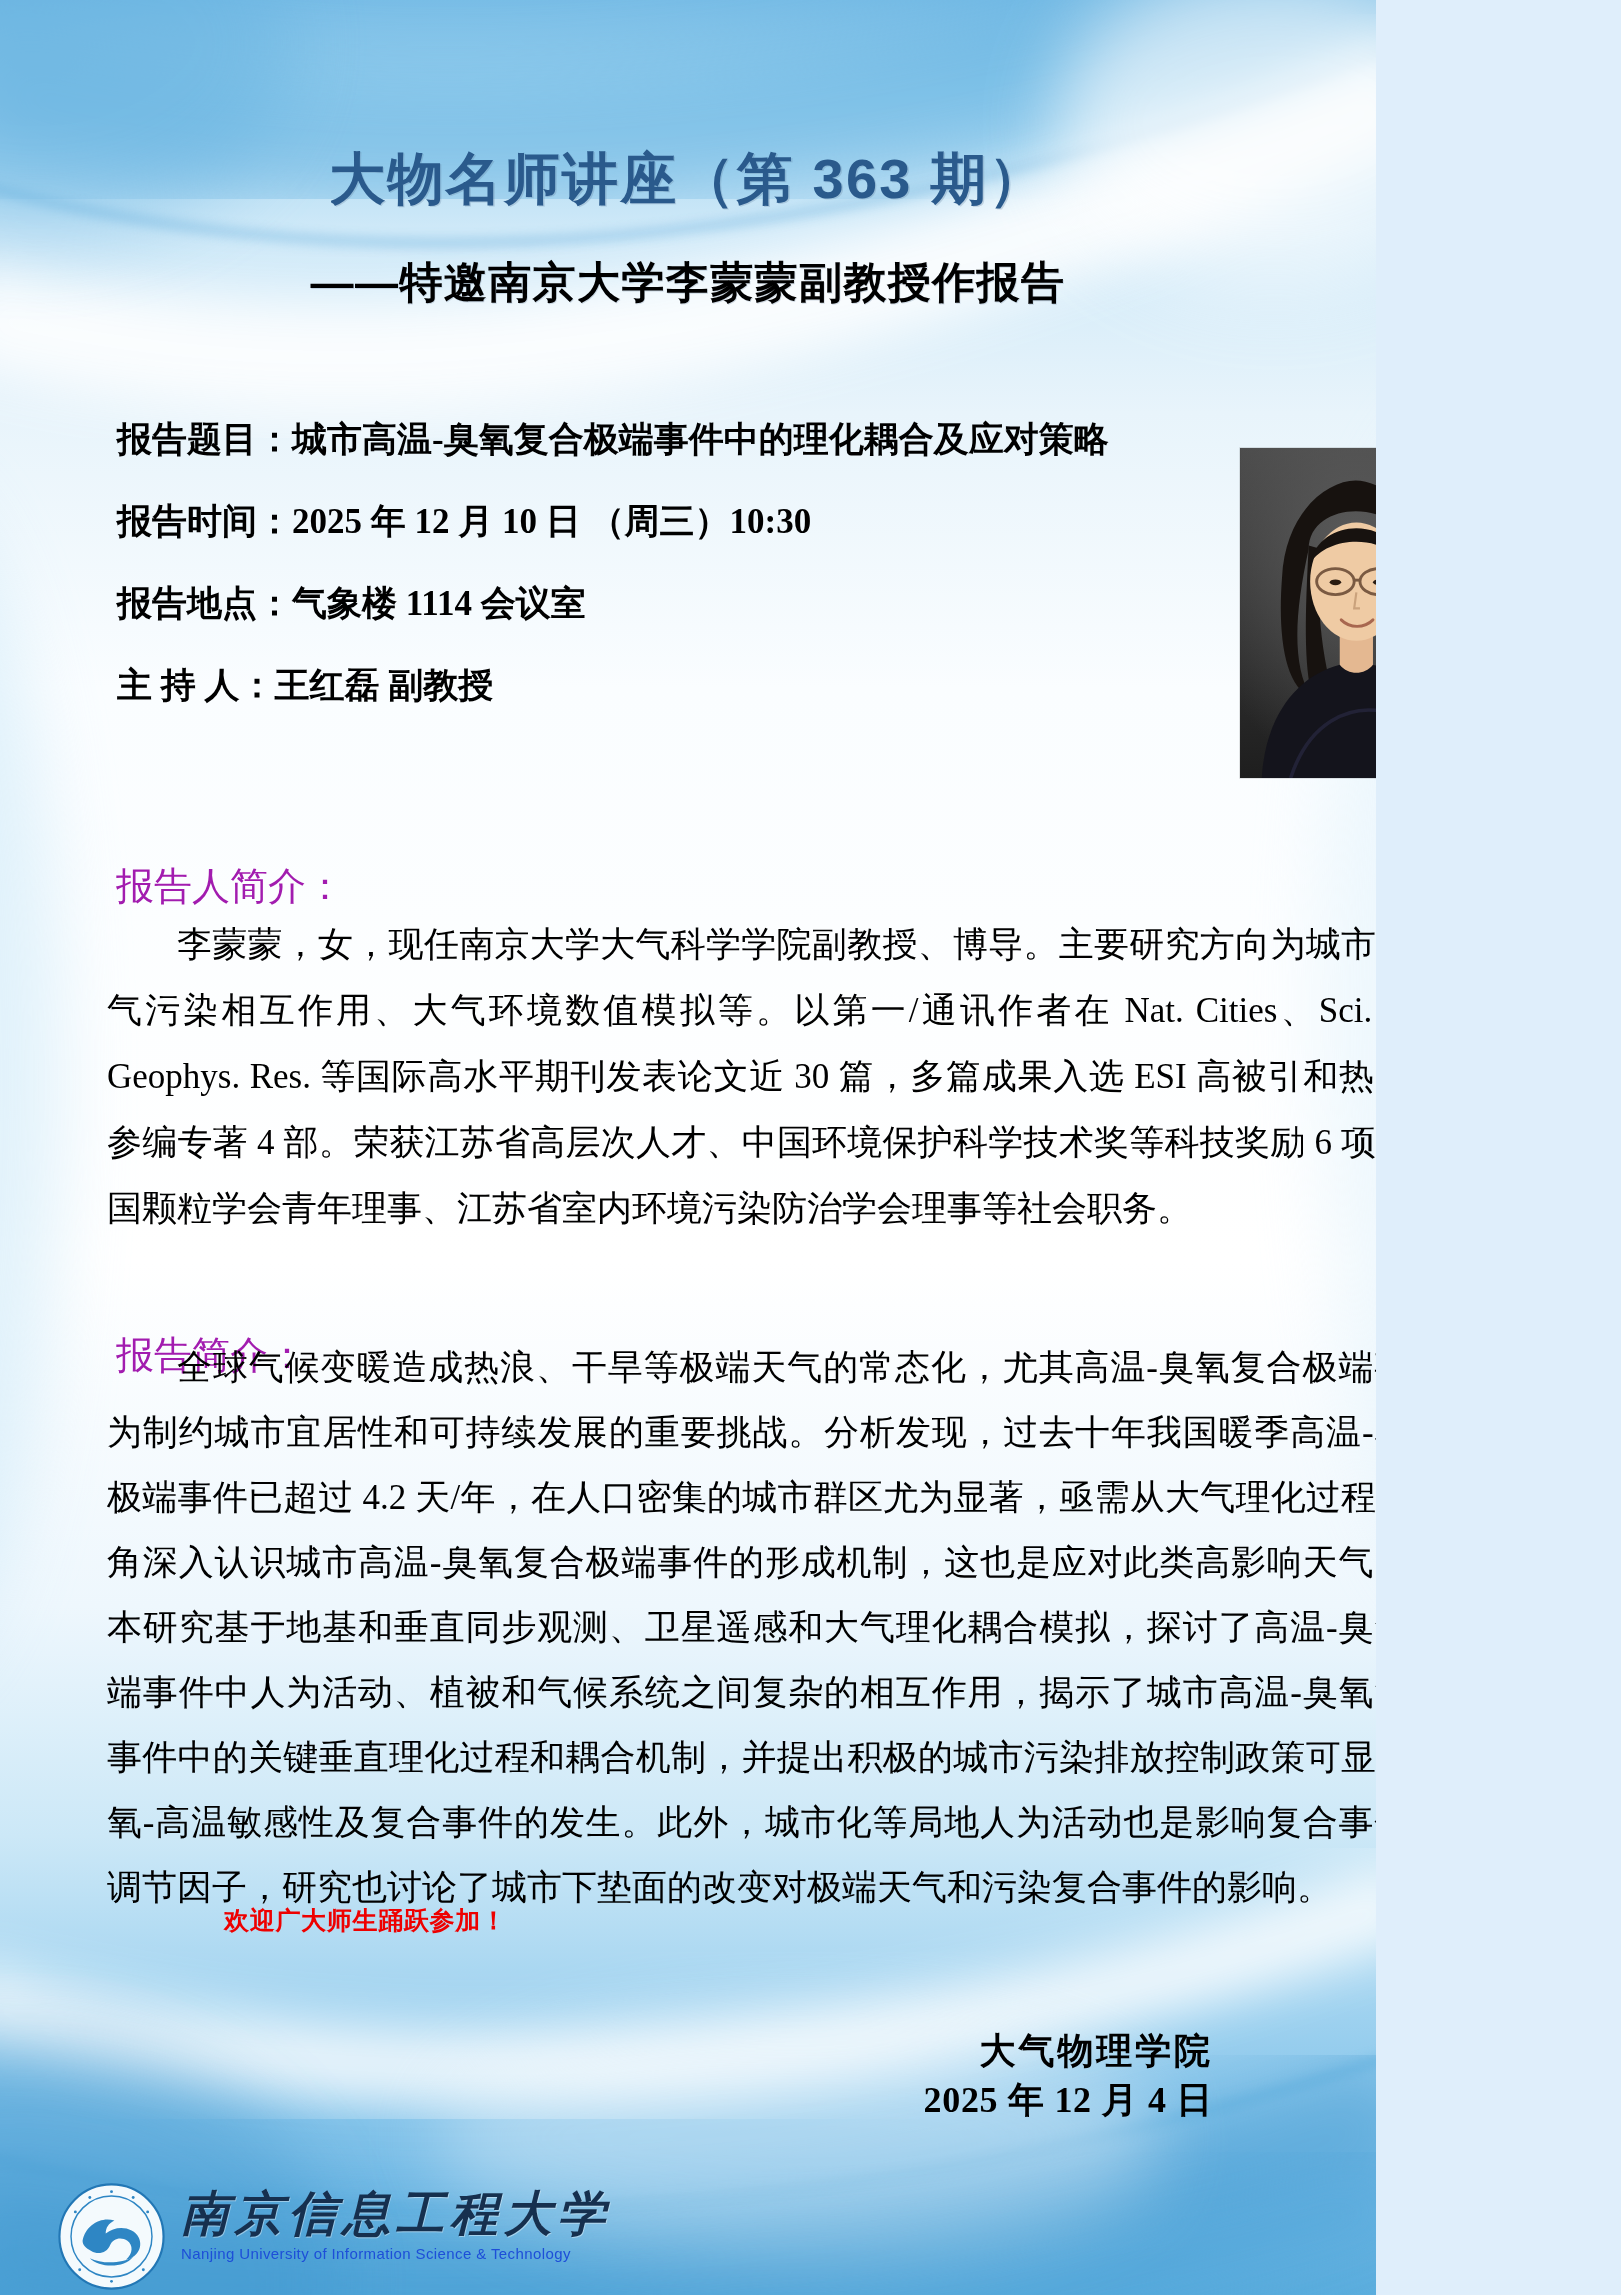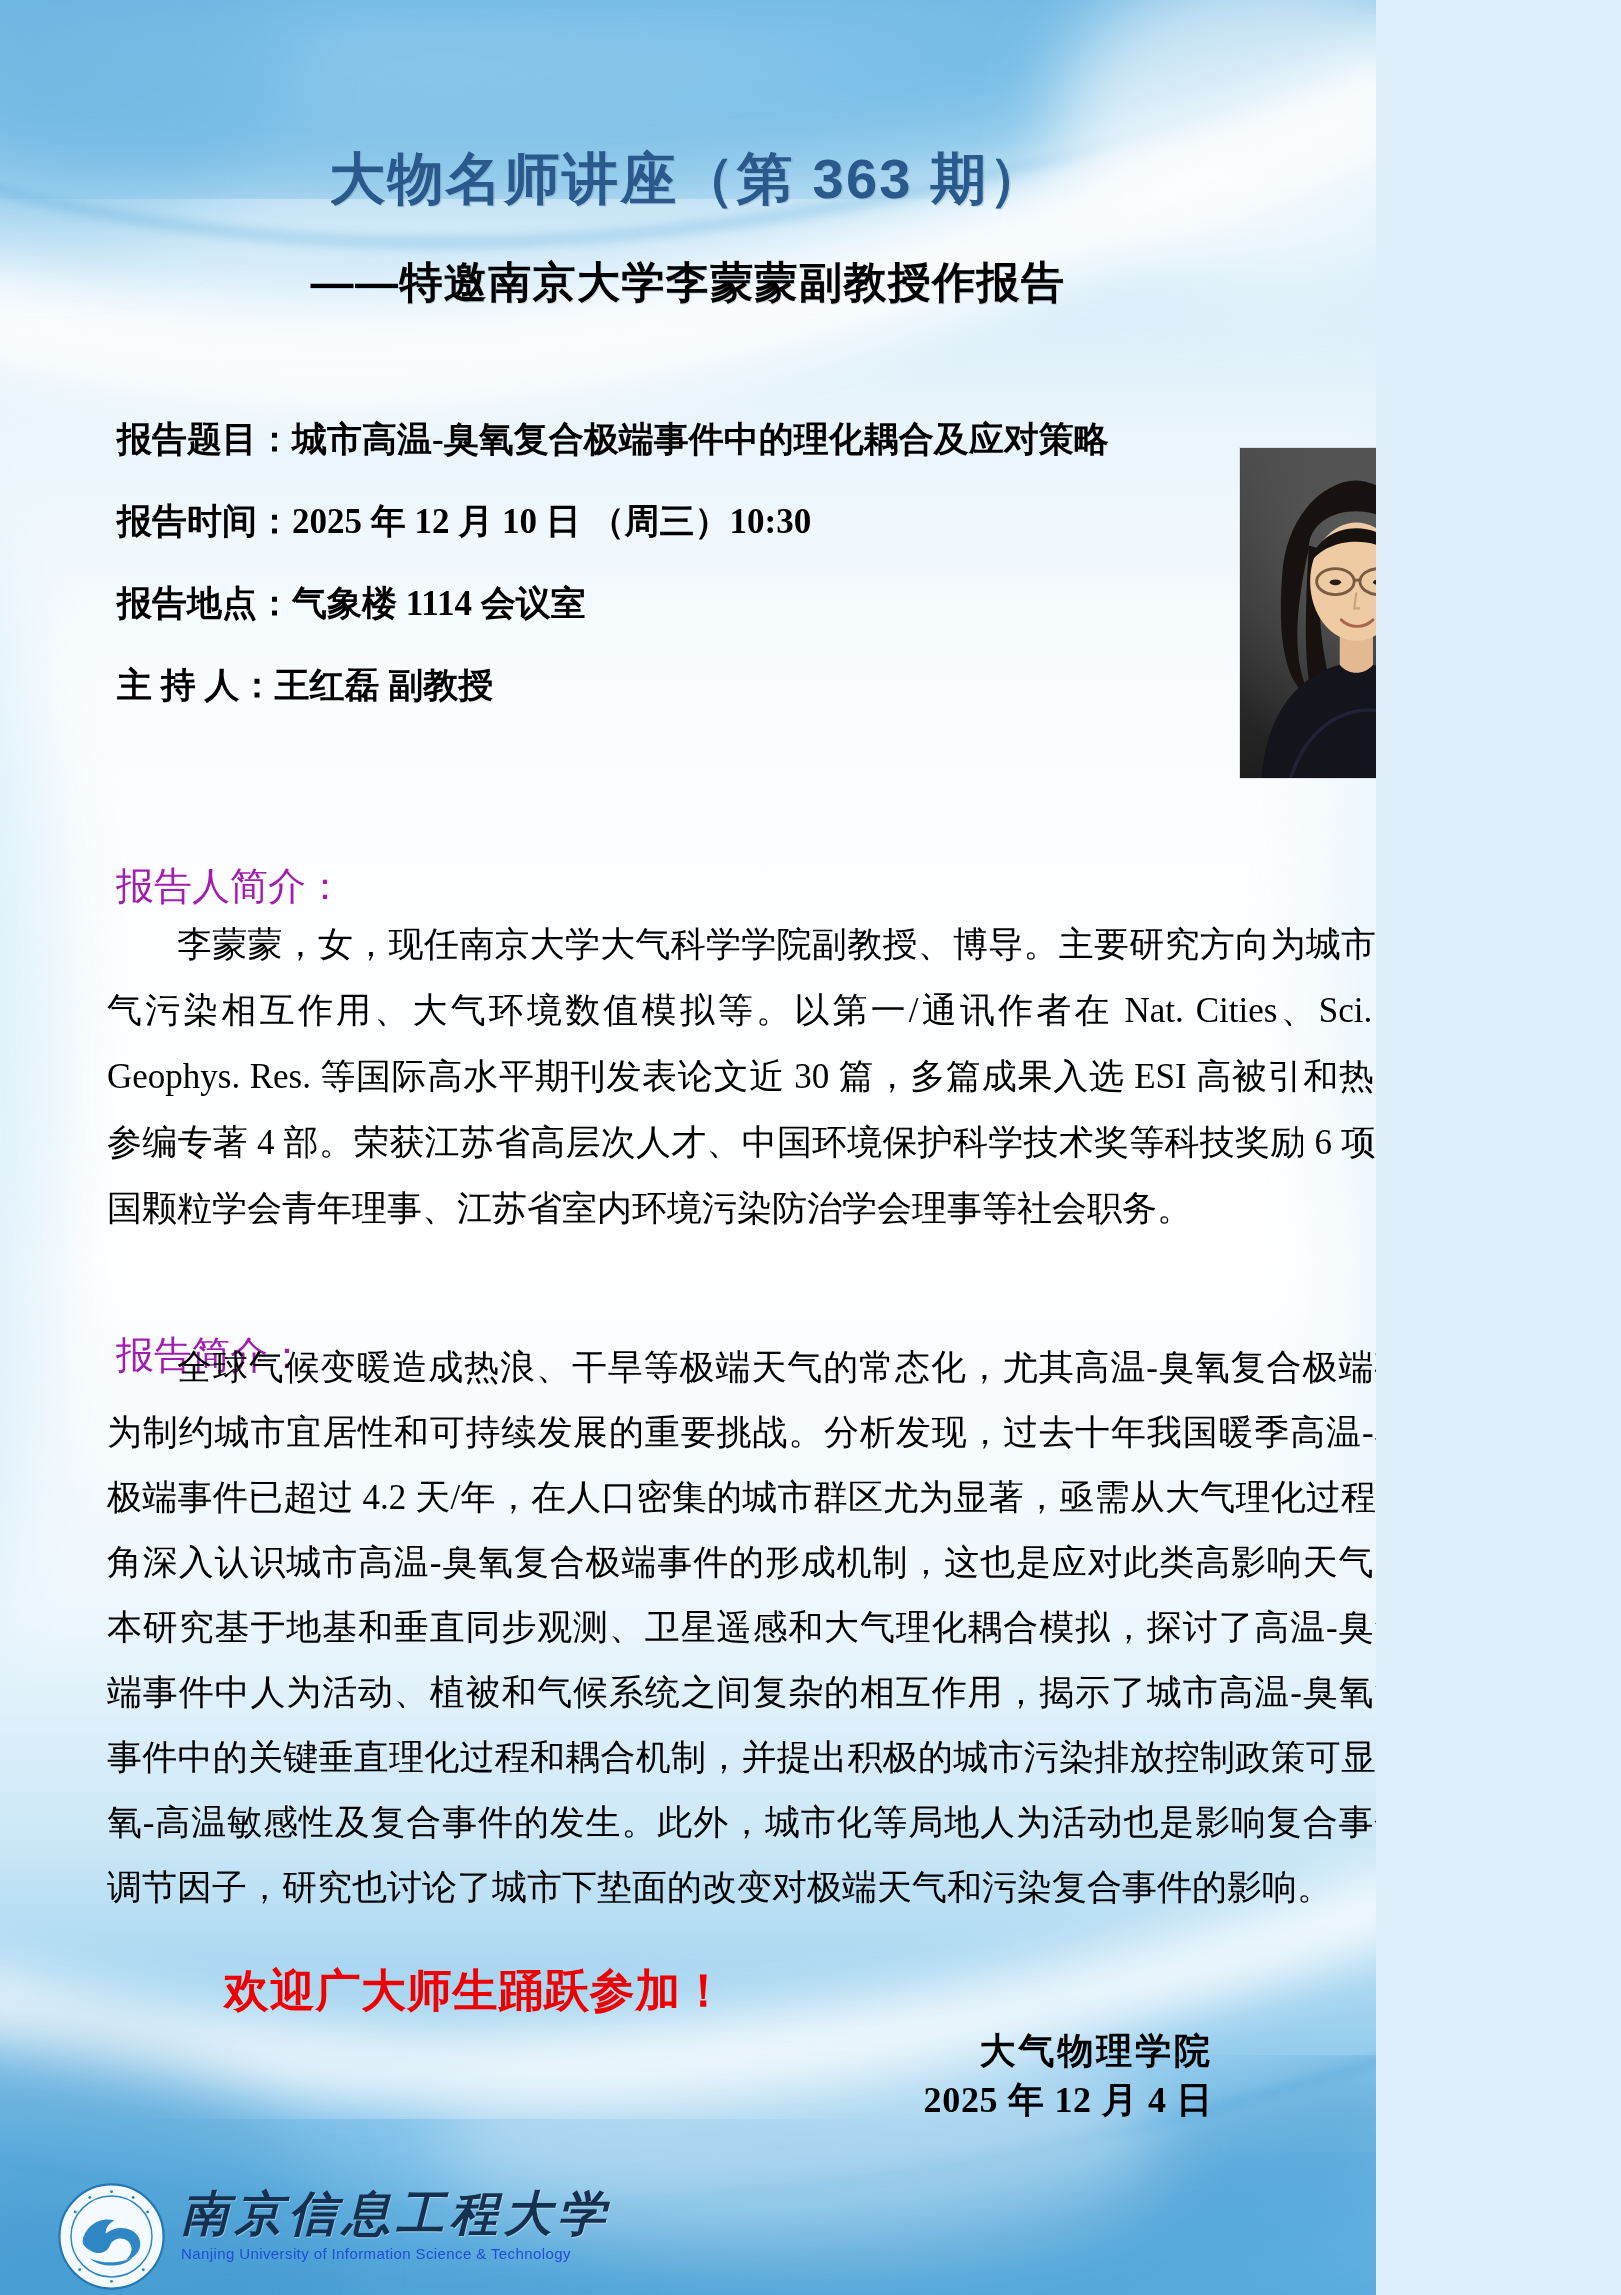--- a/index.html
+++ b/index.html
@@ -57,22 +57,22 @@
   .paragraph{
     position:absolute;left:107px;width:1410px;
     font-size:35px;line-height:66px;
     text-align:justify;text-justify:inter-ideograph;
     text-indent:2em;
   }
   .bio-text{top:912px;}
   .abstract-text{top:1335px;line-height:65px;}
 
   .welcome{
-    position:absolute;left:224px;top:1961px;
-    font-size:45px;font-weight:bold;color:#ee0000;
+    position:absolute;left:224px;top:1904px;
+    font-size:25px;font-weight:bold;color:#ee0000;
     letter-spacing:0.7px;
   }
 
   .signoff{
     position:absolute;right:163px;top:2027px;width:506px;
     text-align:right;font-weight:bold;font-size:36px;color:#000;
   }
   .signoff .org{display:block;letter-spacing:2.9px;}
   .signoff .date{display:block;letter-spacing:0.7px;}
 

